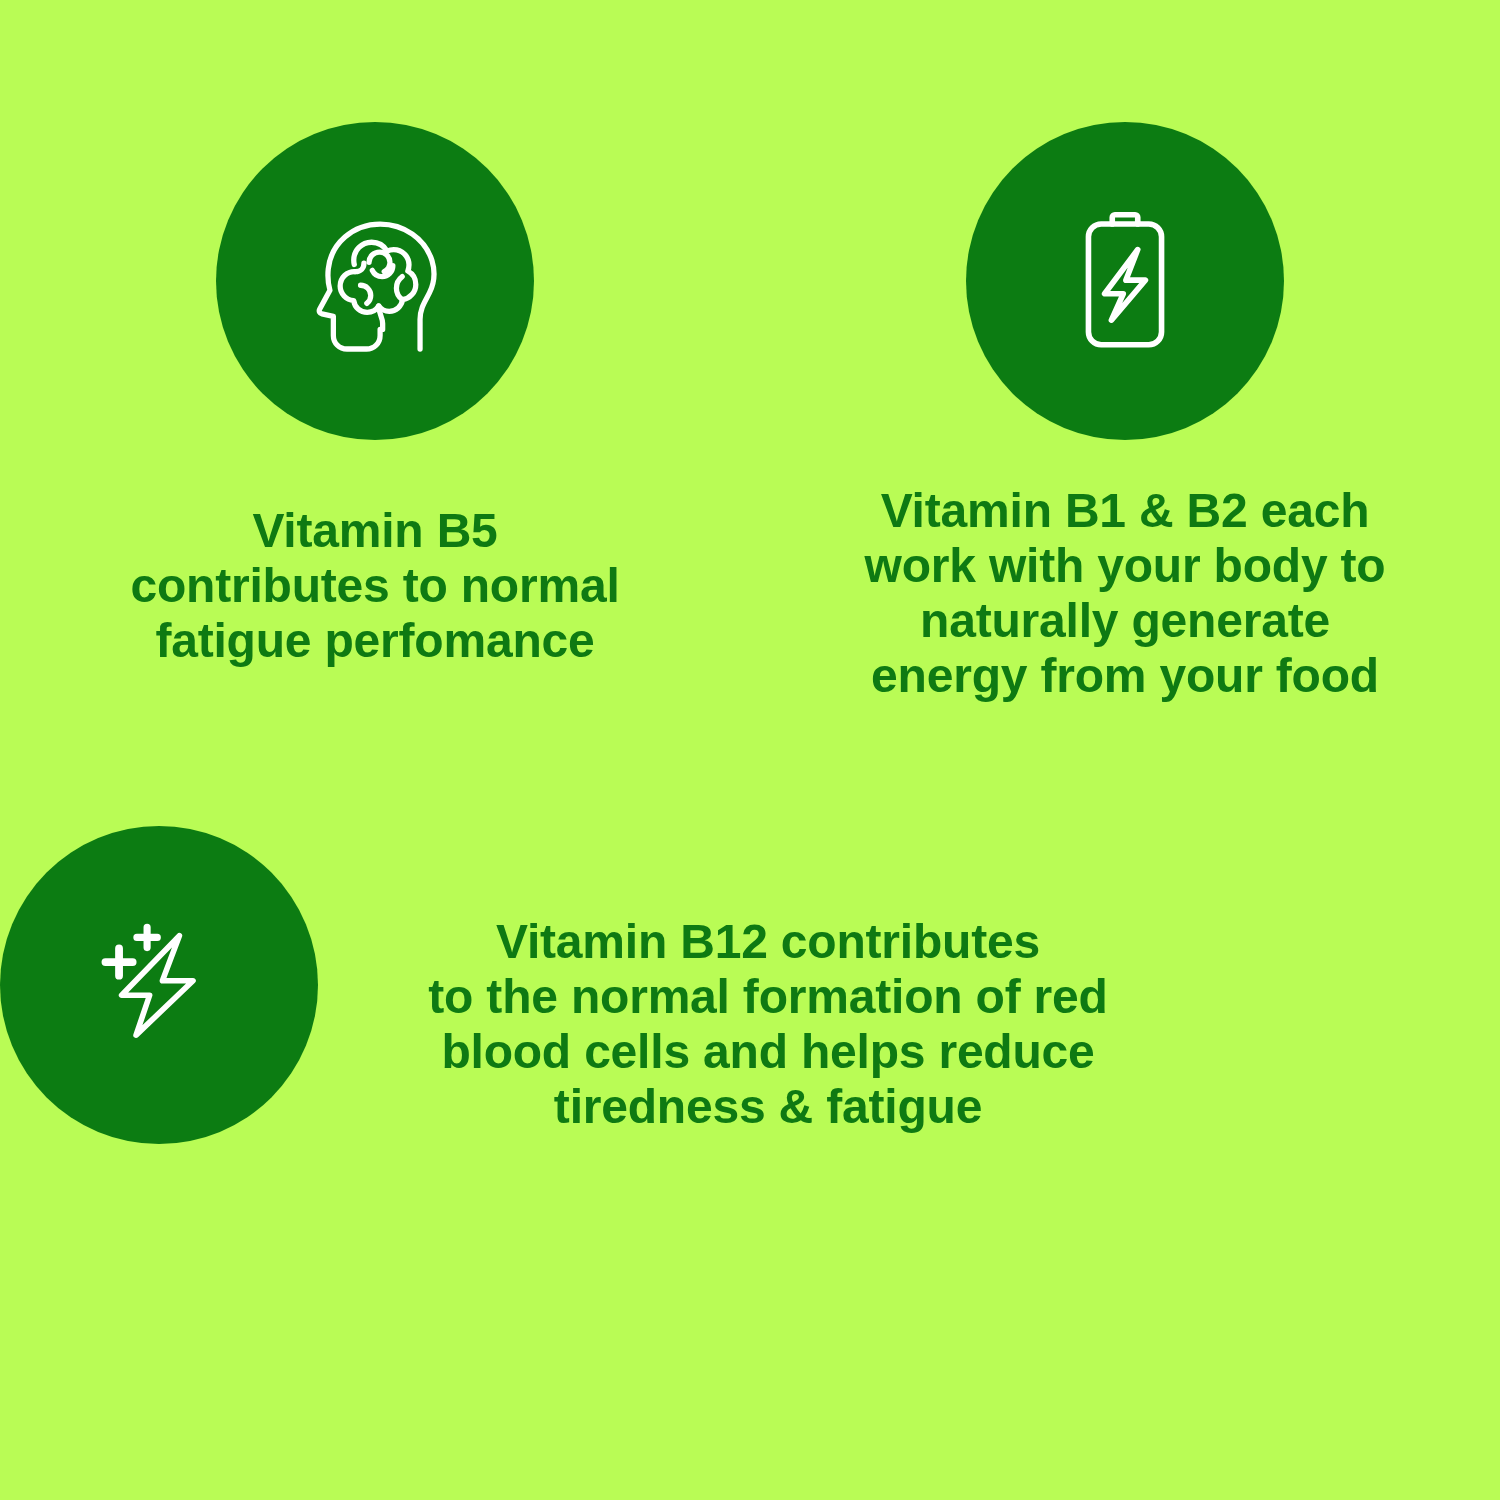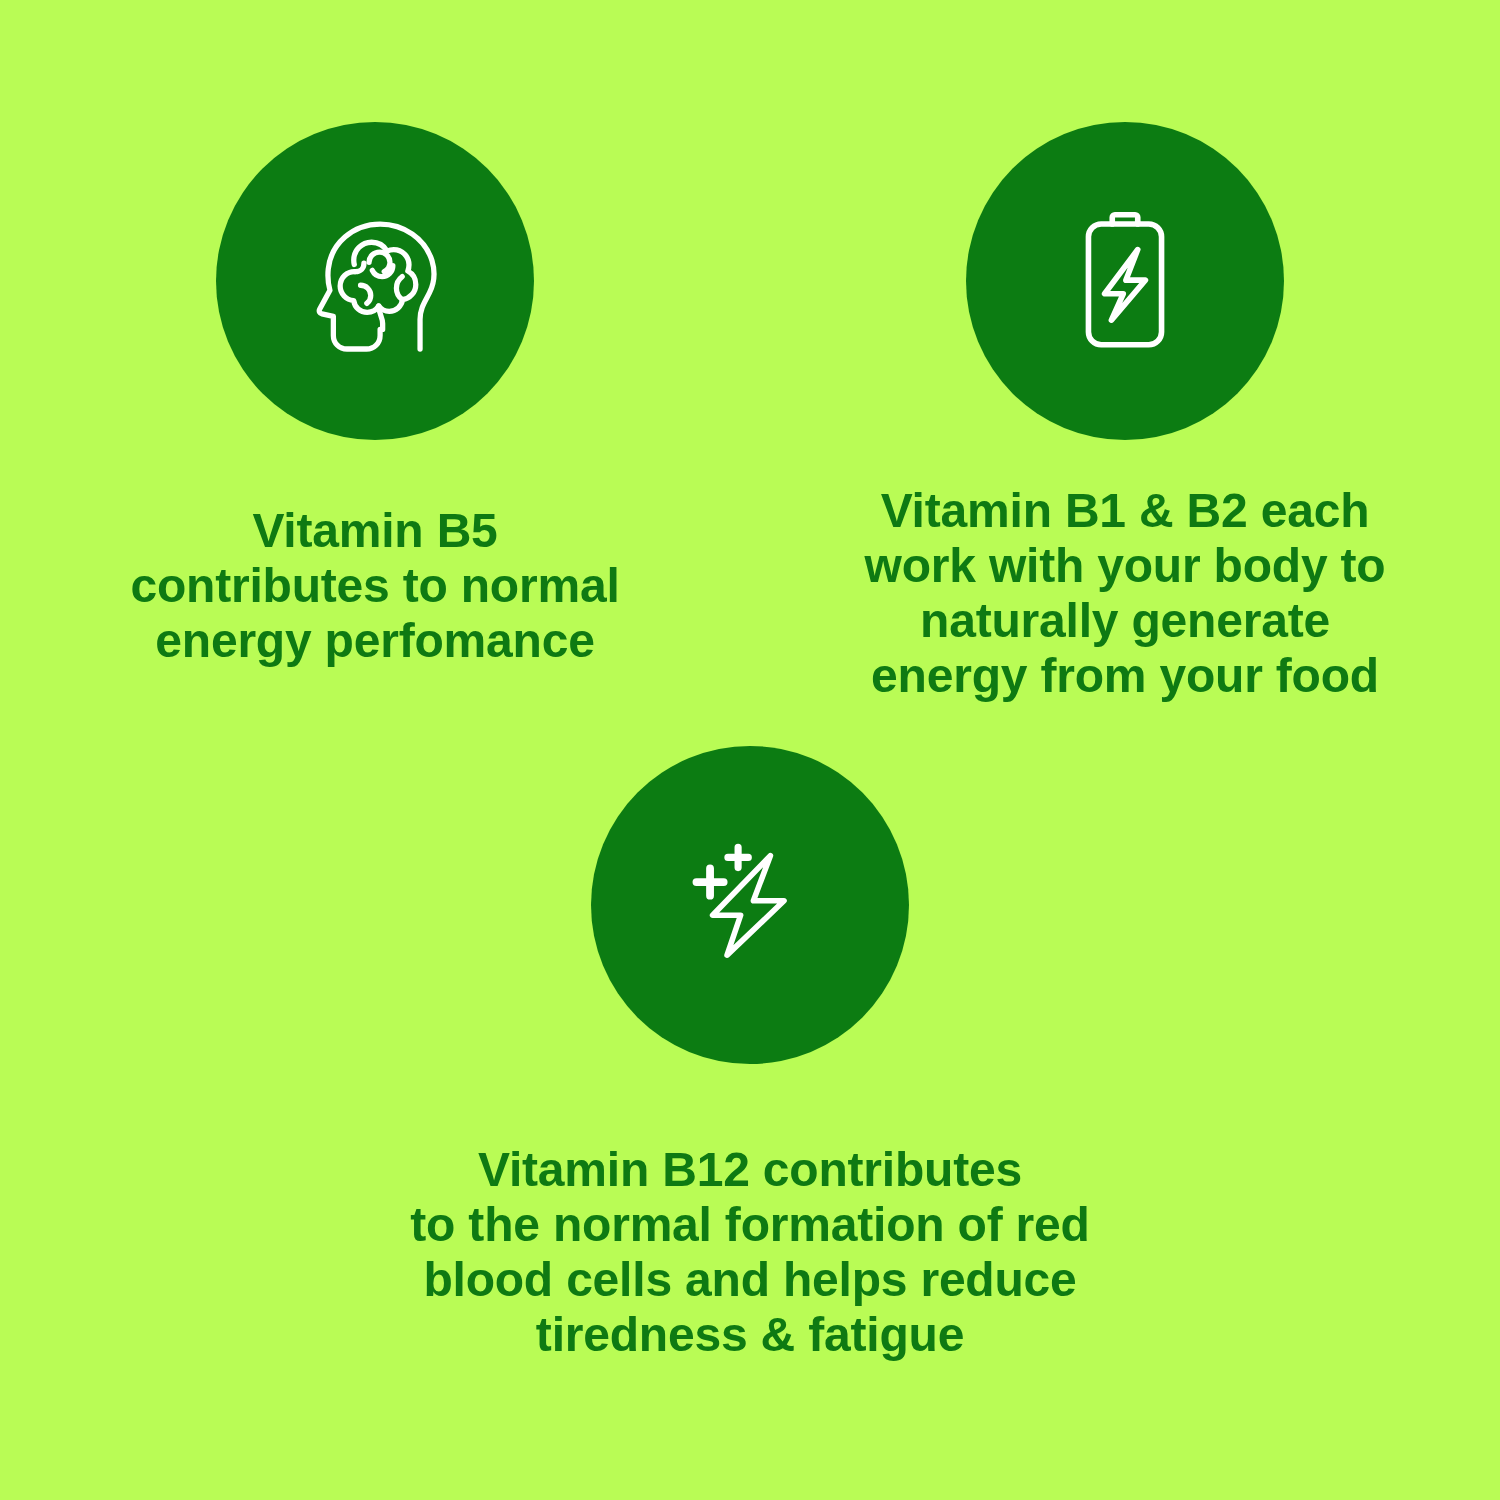--- a/index.html
+++ b/index.html
@@ -44,25 +44,25 @@
   }
 
   .card-right {
     width: 750px;
     padding-top: 122px;
   }
 
   
   .bottom-card {
     position: absolute;
-    top: 746px;
+    top: 826px;
     left: 0;
     width: 1500px;
     display: flex;
-    flex-direction: column;
+    flex-direction: row;
     align-items: center;
   }
 
   
   .icon-circle {
     width: 318px;
     height: 318px;
     border-radius: 50%;
     background: #0c7c12;
     display: flex;
@@ -153,21 +153,21 @@
 
             <path d="M66.2 61 C64 59.5 62.6 57 62.6 54.2
                      C62.6 51.5 63.9 49 66 47.4"></path>
 
             <path d="M52.2 64.7 C52.2 69 54.5 71.5 54.5 75 L54.5 78.5"></path>
           </svg>
         </span>
       </div>
       <div class="caption caption-left">Vitamin B5
 contributes to normal
-energy perfomance</div>
+fatigue perfomance</div>
     </div>
 
     <div class="card card-right">
       <div class="icon-circle">
         <span>
           <svg width="170" height="170" viewBox="0 0 100 100" fill="none" stroke="#ffffff" stroke-width="3.3" stroke-linecap="round" stroke-linejoin="round">
 
             <path d="M42.5 16.5 L42.5 12.5 C42.5 11.7 43.2 11 44 11
                      L56 11 C56.8 11 57.5 11.7 57.5 12.5
                      L57.5 16.5"></path>

